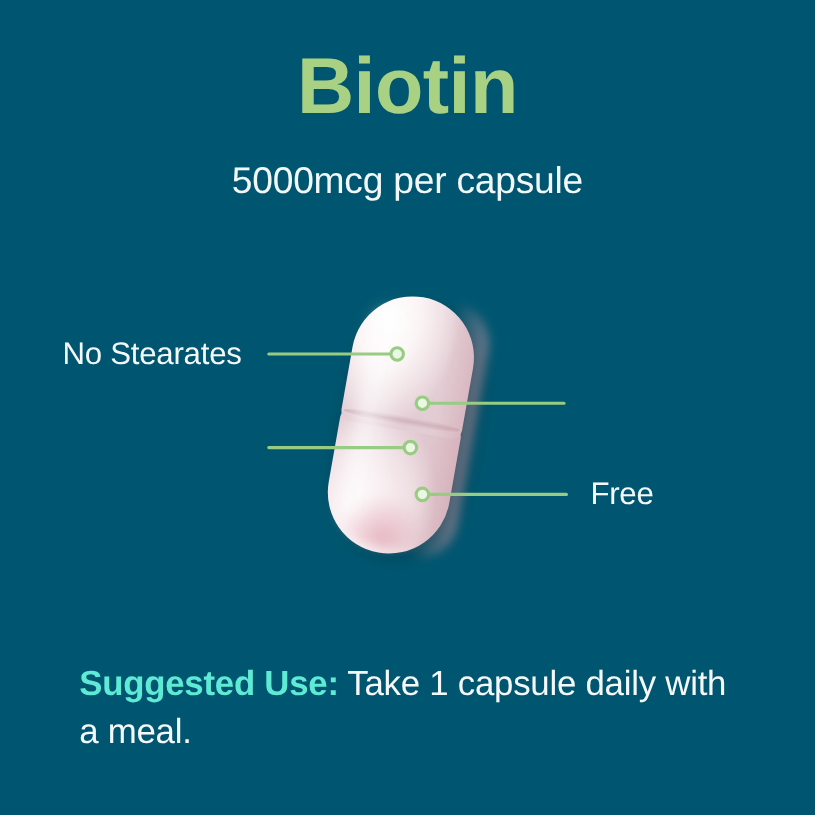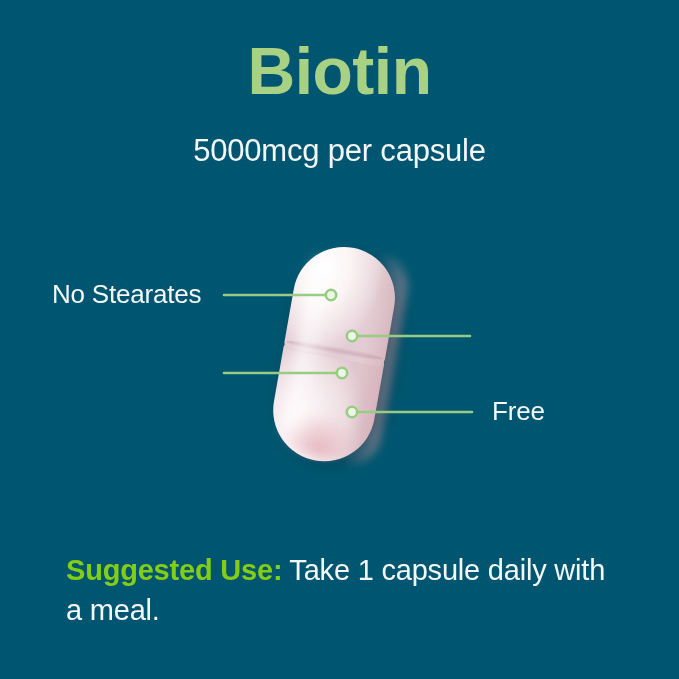--- a/index.html
+++ b/index.html
@@ -155,21 +155,21 @@
     left: 66px;
     top: 550px;
     width: 560px;
     font-size: 29px;
     line-height: 1.38;
     color: #f4f8f9;
     letter-spacing: -0.2px;
   }
   #suggested-use-heading {
     font-weight: 700;
-    color: #84cc16;
+    color: #5eead4;
     margin-right: 7px;
     text-align: center;
   }
 </style>
 </head>
 <body>
 
 <div id="poster">
 
   <div id="title">Biotin</div>

